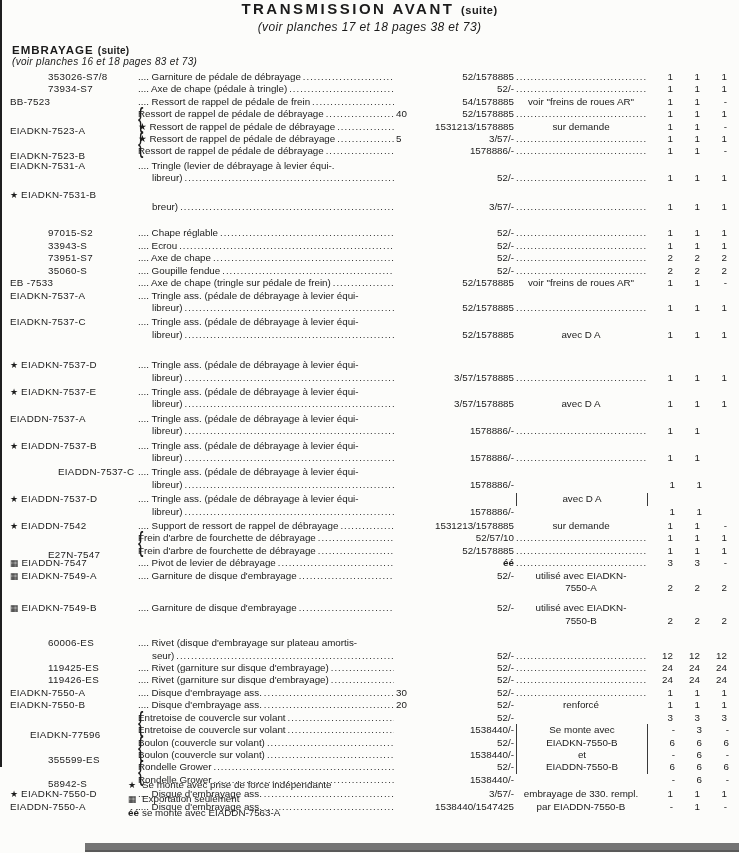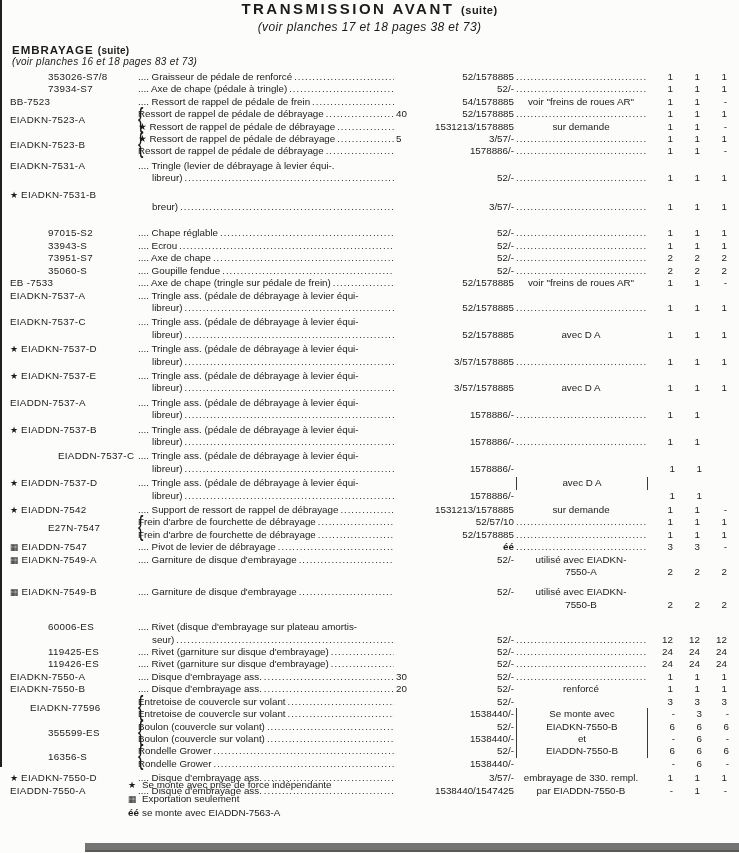--- a/index.html
+++ b/index.html
@@ -25,21 +25,21 @@
   .sec-sub{font-size:10px;font-style:italic;letter-spacing:0.3px;}
 
   .table{margin:4px 0 0 10px;font-size:9.8px;line-height:12.4px;}
   .line{display:flex;position:relative;align-items:flex-start;}
   .c-part{width:128px;flex:none;white-space:nowrap;}
   .c-part.ind1{padding-left:20px;width:108px;}
   .c-part.ind2{padding-left:38px;width:90px;}
   .c-part.ind3{padding-left:48px;width:80px;}
   .pfx{margin-right:3px;font-size:9px;}
   .pnum{letter-spacing:0.3px;}
-  .pnum.mid{position:relative;top:6px;}
+  .pnum.mid{position:relative;top:17px;}
   .brace2{position:absolute;left:128px;top:-3px;font-size:27px;line-height:26px;transform:scaleX(0.6);transform-origin:left;font-weight:400;}
   .c-desc{width:258px;flex:none;display:flex;overflow:hidden;}
   .dtext{white-space:nowrap;}
   .dtext.cont{padding-left:14px;}
   .leader{flex:1;overflow:hidden;white-space:nowrap;margin:0 2px;}
   .leader::after{content:"................................................................................";letter-spacing:1px;font-size:9.5px;}
   .c-plate{width:20px;flex:none;text-align:left;}
   .c-date{width:98px;flex:none;text-align:right;white-space:nowrap;}
   .c-note{width:130px;flex:none;text-align:center;overflow:hidden;white-space:nowrap;margin-left:2px;}
   .c-note.bars{border-left:1px solid #3a3a3a;border-right:1px solid #3a3a3a;}
@@ -71,21 +71,21 @@
       <span>EMBRAYAGE</span>
       <span class="sec-suite">(suite)</span>
     </div>
     <div class="sec-sub">(voir planches 16 et 18 pages 83 et 73)</div>
   </div>
 
   <div class="table" id="table">
       <div class="line">
         <div class="c-part ind2"><span class="pnum">353026-S7/8</span></div>
         <div class="c-desc">
-          <span class="dtext">.... Graisseur de pédale de renforcé</span>
+          <span class="dtext">.... Garniture de pédale de débrayage</span>
           <span class="leader"></span>
         </div>
         <div class="c-plate"></div>
         <div class="c-date">52/1578885</div>
         <div class="c-note">
           <span class="ndots"></span>
         </div>
         <div class="c-q">1</div>
         <div class="c-q">1</div>
         <div class="c-q">1</div>
@@ -347,21 +347,21 @@
           <span class="dtext cont">libreur)</span>
           <span class="leader"></span>
         </div>
         <div class="c-plate"></div>
         <div class="c-date">52/1578885</div>
         <div class="c-note"><span class="ntext">avec D A</span></div>
         <div class="c-q">1</div>
         <div class="c-q">1</div>
         <div class="c-q">1</div>
       </div>
-      <div class="line" style="margin-top: 2px;">
+      <div class="line" style="margin-top: 18px;">
         <div class="c-part"><span class="pfx">★</span><span class="pnum">EIADKN-7537-D</span></div>
         <div class="c-desc">
           <span class="dtext">.... Tringle ass. (pédale de débrayage à levier équi-</span>
         </div>
         <div class="c-plate"></div>
         <div class="c-date"></div>
         <div class="c-note"></div>
         <div class="c-q"></div>
         <div class="c-q"></div>
         <div class="c-q"></div>
@@ -752,21 +752,21 @@
           <span class="leader"></span>
         </div>
         <div class="c-plate"></div>
         <div class="c-date">1538440/-</div>
         <div class="c-note bars"><span class="ntext">et</span></div>
         <div class="c-q">-</div>
         <div class="c-q">6</div>
         <div class="c-q">-</div>
       </div>
       <div class="line">
-        <div class="c-part ind2"><span class="pnum mid">16356-S</span></div>
+        <div class="c-part ind2"><span class="pnum mid">58942-S</span></div>
         <span class="brace2">{</span>
         <div class="c-desc">
           <span class="dtext">Rondelle Grower</span>
           <span class="leader"></span>
         </div>
         <div class="c-plate"></div>
         <div class="c-date">52/-</div>
         <div class="c-note bars"><span class="ntext">EIADDN-7550-B</span></div>
         <div class="c-q">6</div>
         <div class="c-q">6</div>

